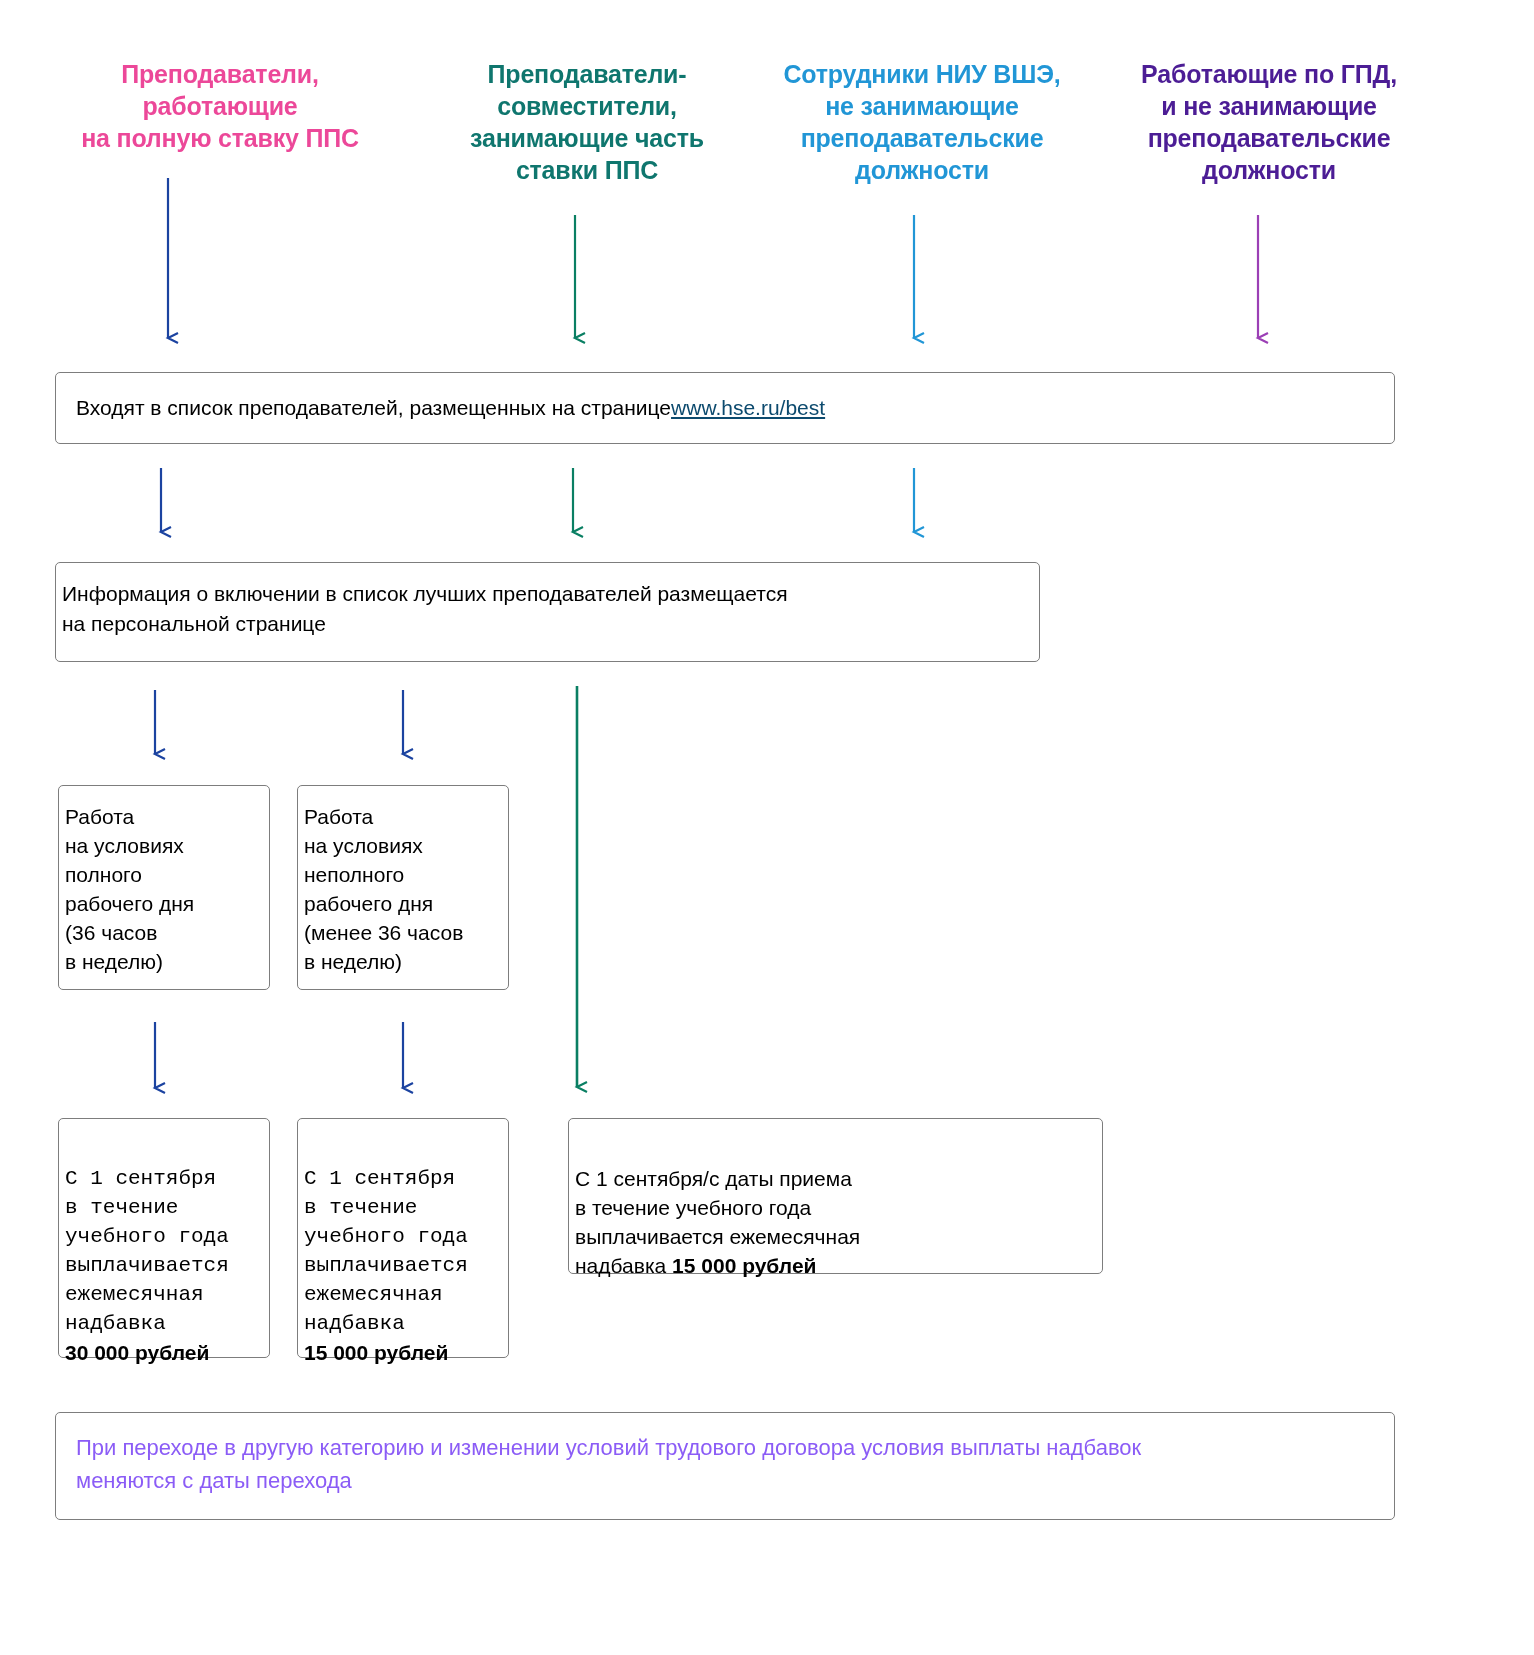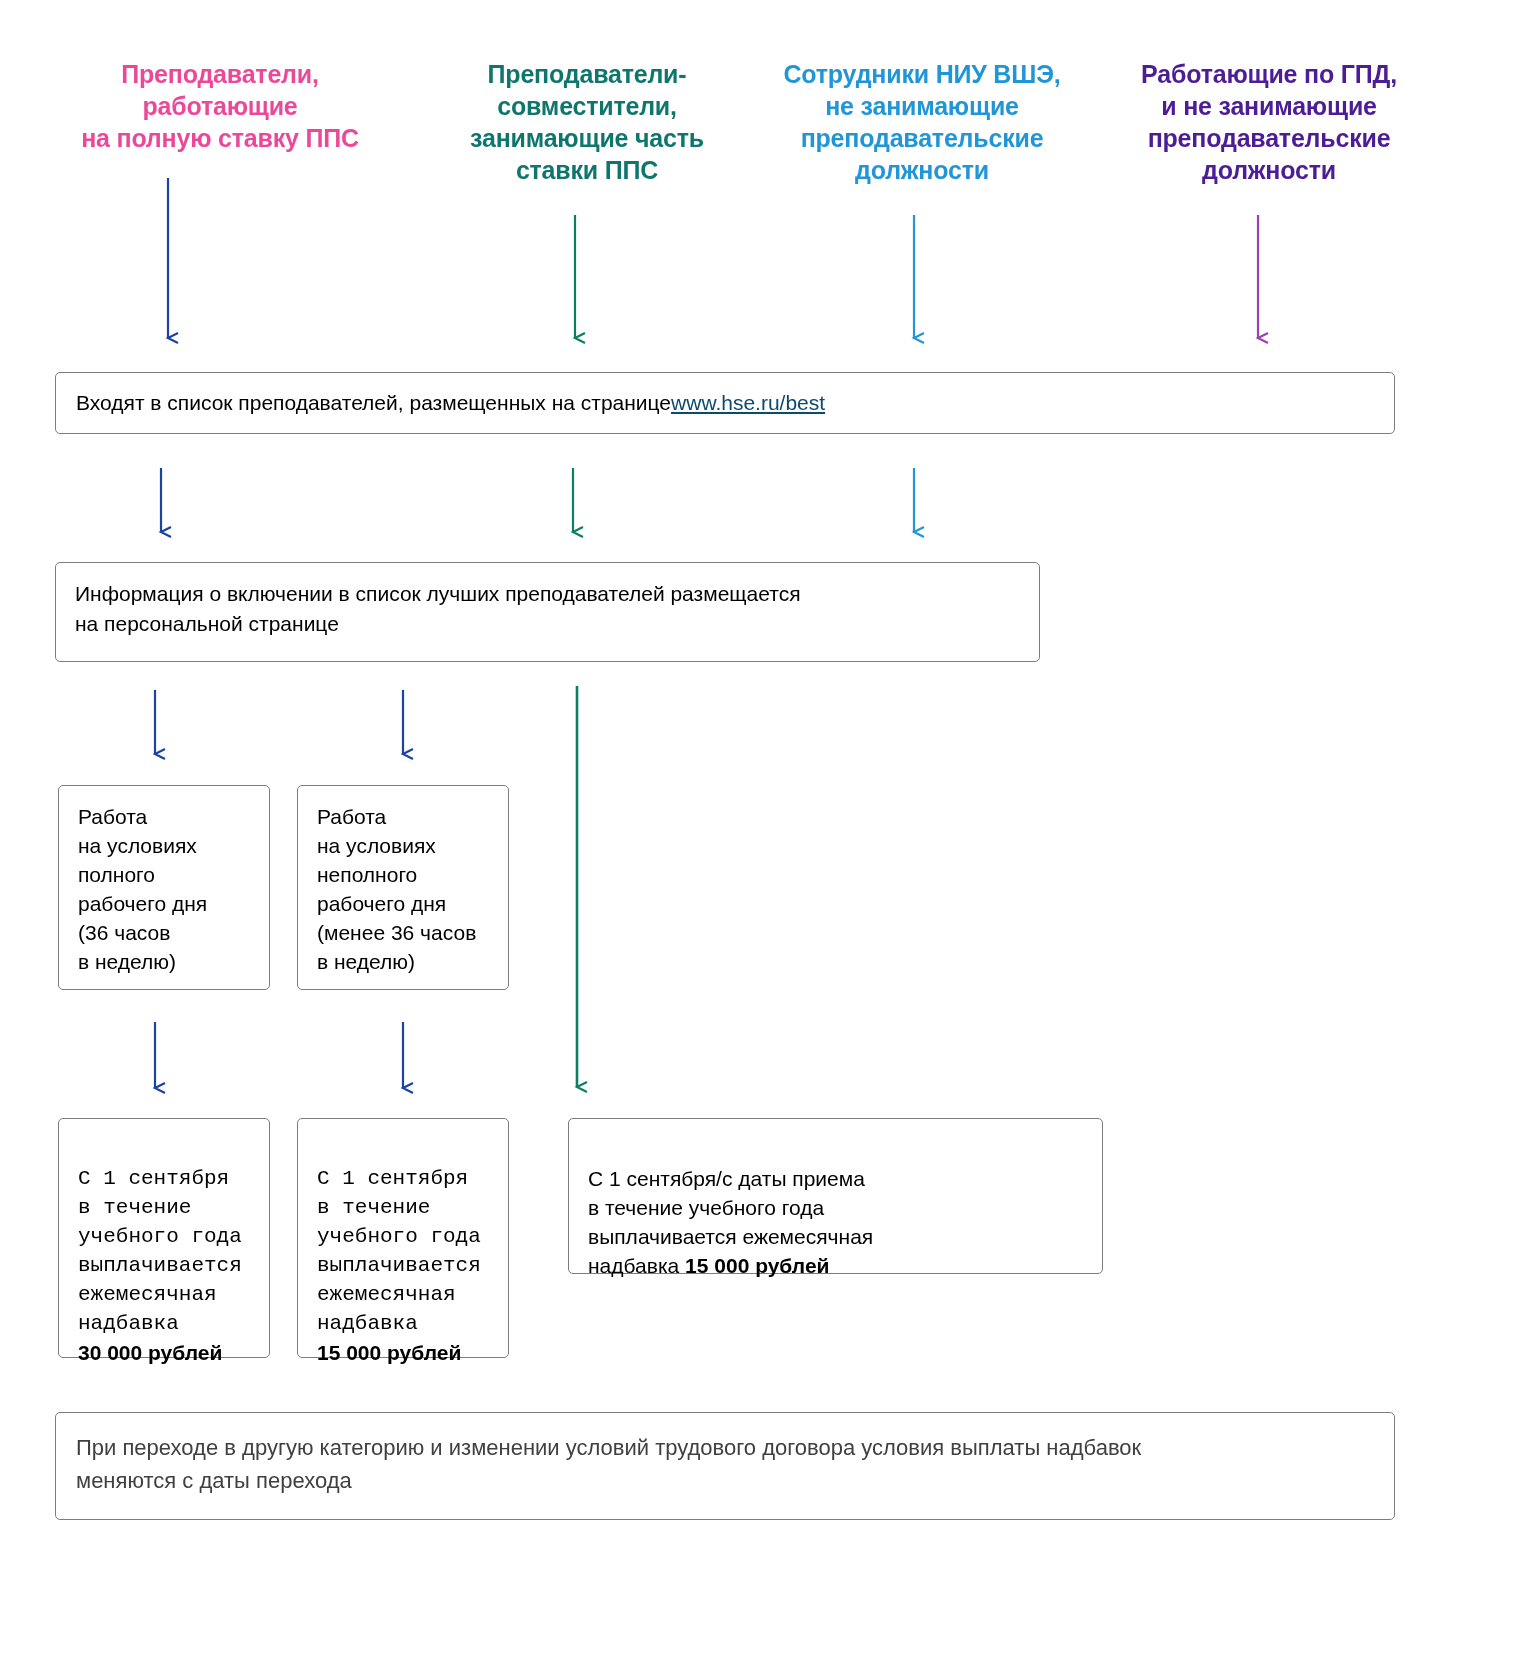--- a/index.html
+++ b/index.html
@@ -36,34 +36,34 @@
 
   .box {
     position: absolute;
     box-sizing: border-box;
     border: 1.5px solid #7d7d7d;
     border-radius: 5px;
     background: #ffffff;
     font-size: 21px;
     line-height: 30px;
     color: #000000;
-    padding: 16px 19px;
+    padding: 16px 6px;
     white-space: pre-line;
   }
   .box.tall { line-height: 29px; }
 
-  #box-list   { left: 55px;  top: 372px;  width: 1340px; height: 62px; display:flex; align-items:center; padding: 0 20px;}
+  #box-list   { left: 55px;  top: 372px;  width: 1340px; height: 72px; display:flex; align-items:center; padding: 0 20px;}
   #box-info   { left: 55px;  top: 562px;  width: 985px;  height: 100px; }
   #box-full   { left: 58px;  top: 785px;  width: 212px;  height: 205px; }
   #box-part   { left: 297px; top: 785px;  width: 212px;  height: 205px; }
   #box-pay-1  { left: 58px;  top: 1118px; width: 212px;  height: 240px; }
   #box-pay-2  { left: 297px; top: 1118px; width: 212px;  height: 240px; }
   #box-pay-3  { left: 568px; top: 1118px; width: 535px;  height: 156px; }
   #box-note   { left: 55px;  top: 1412px; width: 1340px; height: 108px;
-                color: #404040; font-size: 22px; line-height: 33px; padding: 18px 20px; }
+                color: #8b5cf6; font-size: 22px; line-height: 33px; padding: 18px 20px; }
 
   .link {
     color: #0c4a6e;
     text-decoration: underline;
   }
   .amount { font-weight: bold; white-space: nowrap; }
   .boxline { display: block; font-family: Liberation Mono, monospace; }
 </style>
 </head>
 <body>

